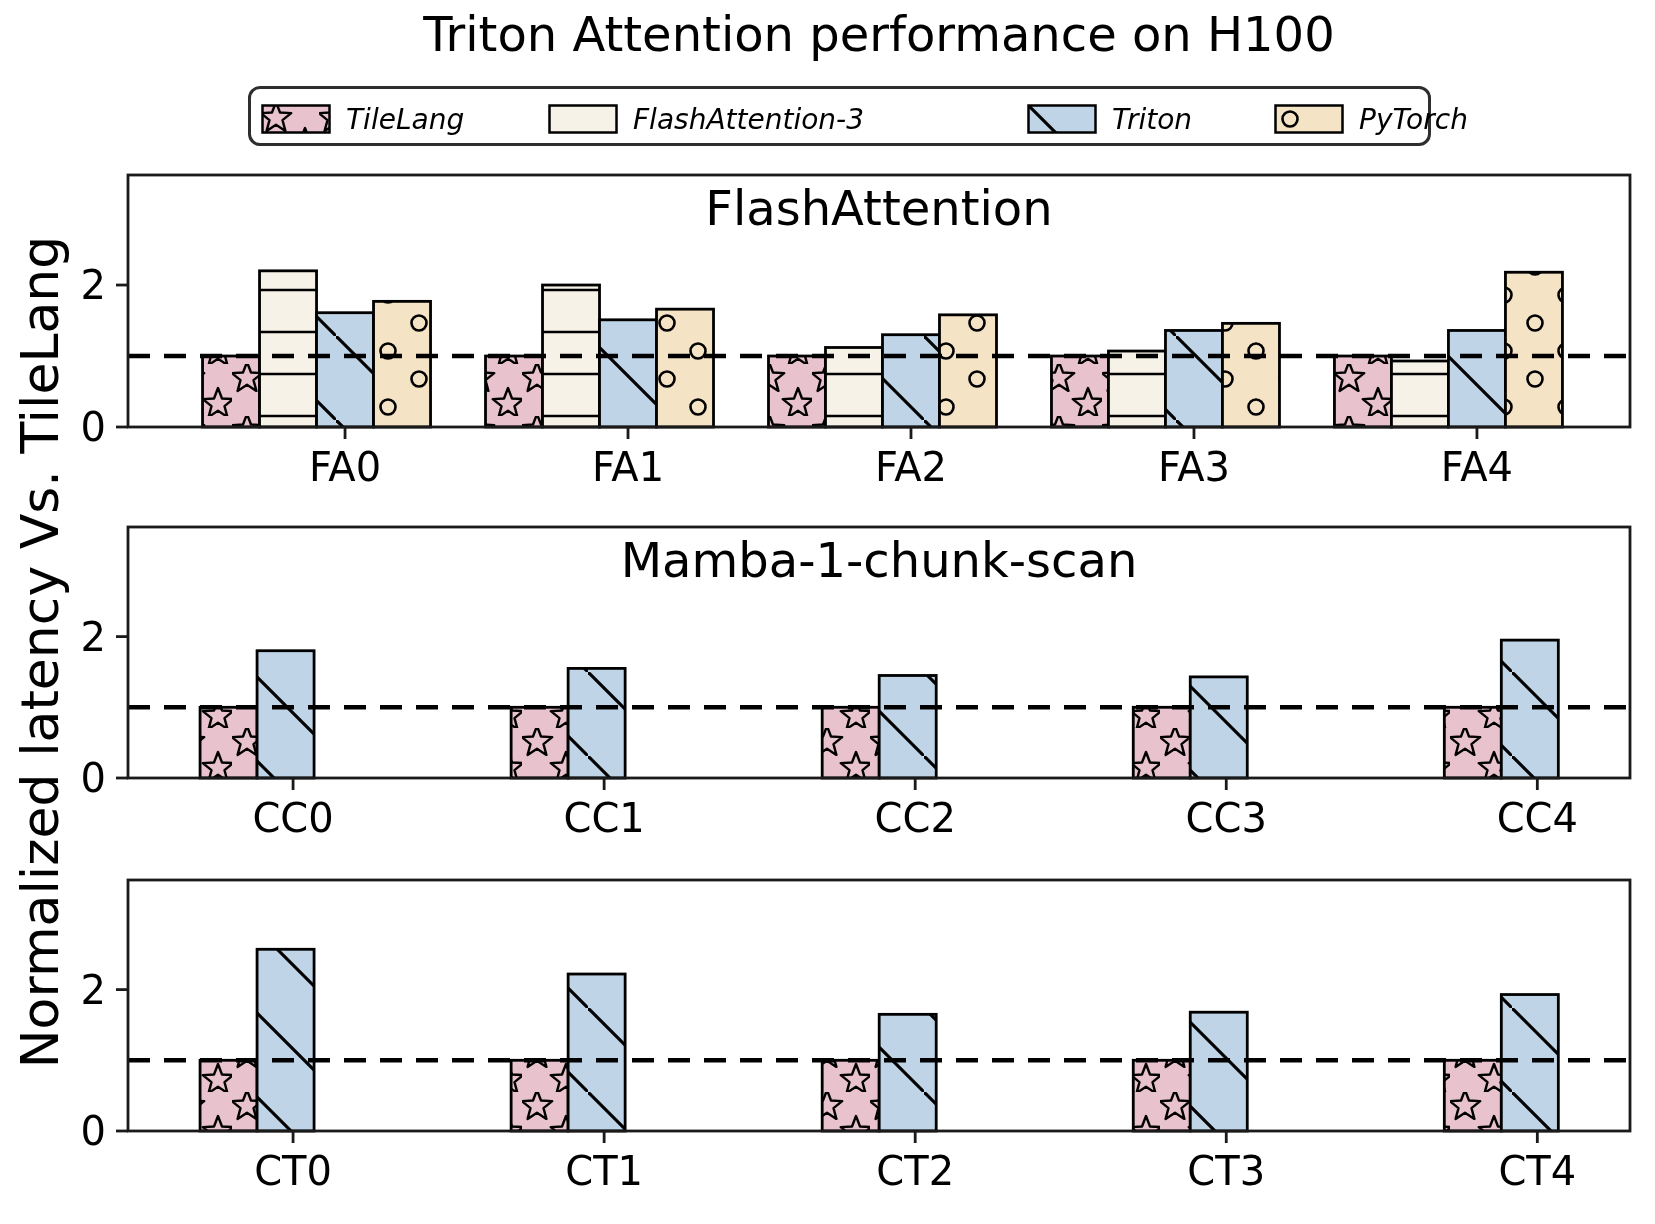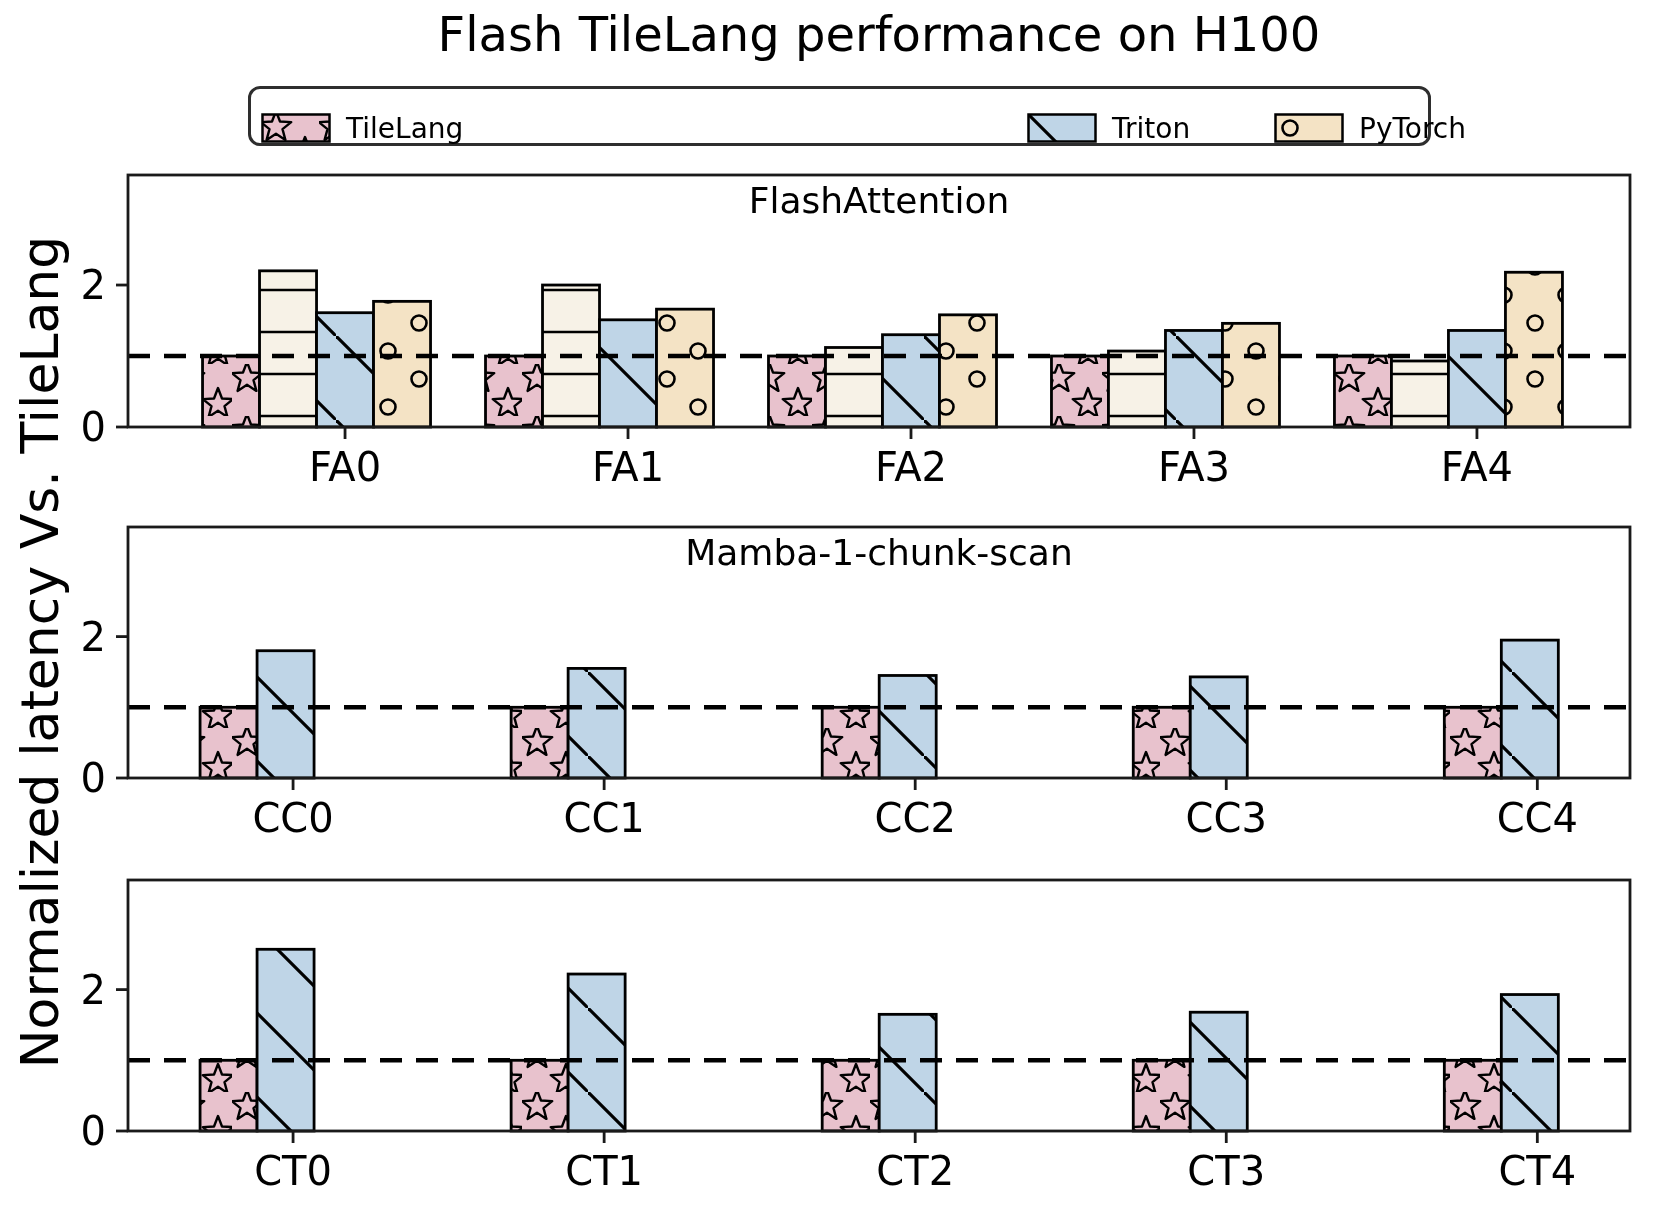--- a/index.html
+++ b/index.html
@@ -2,41 +2,47 @@
 <html><head>
 <meta charset="utf-8">
 <style>
   html,body{margin:0;padding:0;background:#fff;}
   body{font-family:"DejaVu Sans","Liberation Sans",sans-serif;}
   .figure{position:relative;width:1655px;height:1224px;background:#ffffff;overflow:hidden;}
   .title{position:absolute;left:128px;width:1502px;top:6px;text-align:center;
          font-size:48px;color:#000;letter-spacing:0px;}
   .legend{position:absolute;left:248px;top:86px;width:1183px;height:60px;
           border:3px solid #2e2e2e;border-radius:12px;background:#fff;box-sizing:border-box;}
-  .legend-item{position:absolute;top:12px;height:100%;display:flex;align-items:center;gap:15px;}
+  .legend-item{position:absolute;top:3px;height:100%;display:flex;align-items:center;gap:15px;font-style:italic;}
   .legend-item .lbl{font-size:28px;color:#000;white-space:nowrap;}
   .swatch{display:block;}
   .ylabel{position:absolute;left:40px;top:652px;transform:translate(-50%,-50%) rotate(-90deg);
           white-space:nowrap;font-size:52px;color:#000;}
-  .subtitle{position:absolute;left:128px;width:1502px;text-align:center;font-size:36px;color:#000;}
+  .subtitle{position:absolute;left:128px;width:1502px;text-align:center;font-size:48px;color:#000;}
   #chart{position:absolute;left:0;top:0;}
 </style>
 </head>
 <body>
 
 <div class="figure">
 
-  <div class="title">Flash TileLang performance on H100</div>
+  <div class="title">Triton Attention performance on H100</div>
 
   <div class="legend">
     <div class="legend-item" style="left:10px">
       <svg class="swatch" width="70" height="30">
         <rect x="1.5" y="1.5" width="67" height="27" fill="url(#pat-star)" stroke="#000" stroke-width="2.5"></rect>
       </svg>
       <span class="lbl">TileLang</span>
+    </div>
+    <div class="legend-item" style="left:297px">
+      <svg class="swatch" width="70" height="30">
+        <rect x="1.5" y="1.5" width="67" height="27" fill="url(#pat-hline)" stroke="#000" stroke-width="2.5"></rect>
+      </svg>
+      <span class="lbl">FlashAttention-3</span>
     </div>
     <div class="legend-item" style="left:776px">
       <svg class="swatch" width="70" height="30">
         <rect x="1.5" y="1.5" width="67" height="27" fill="url(#pat-diag)" stroke="#000" stroke-width="2.5"></rect>
       </svg>
       <span class="lbl">Triton</span>
     </div>
     <div class="legend-item" style="left:1023px">
       <svg class="swatch" width="70" height="30">
         <rect x="1.5" y="1.5" width="67" height="27" fill="url(#pat-circle)" stroke="#000" stroke-width="2.5"></rect>

